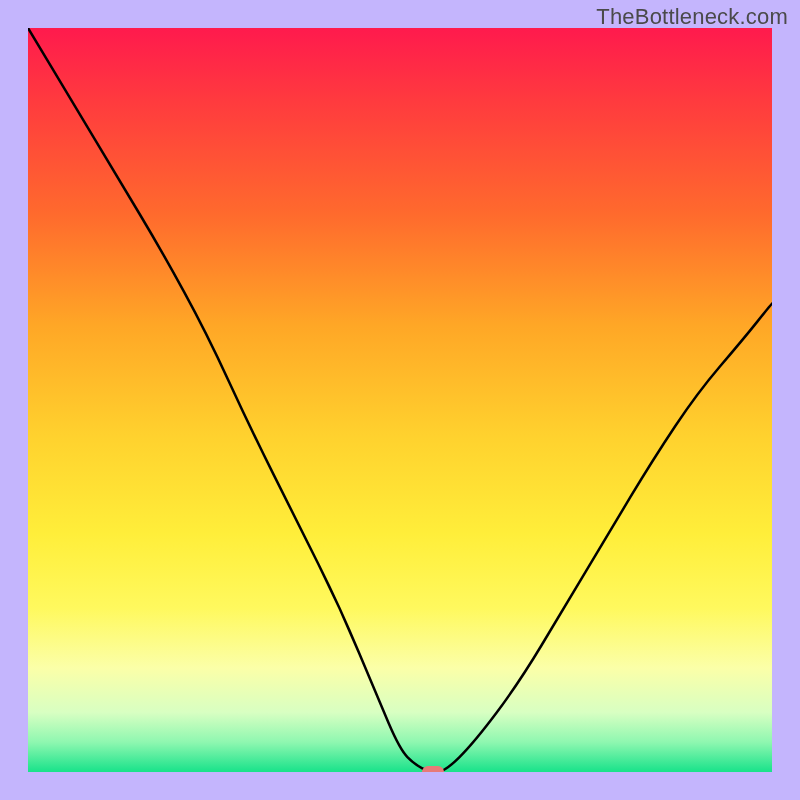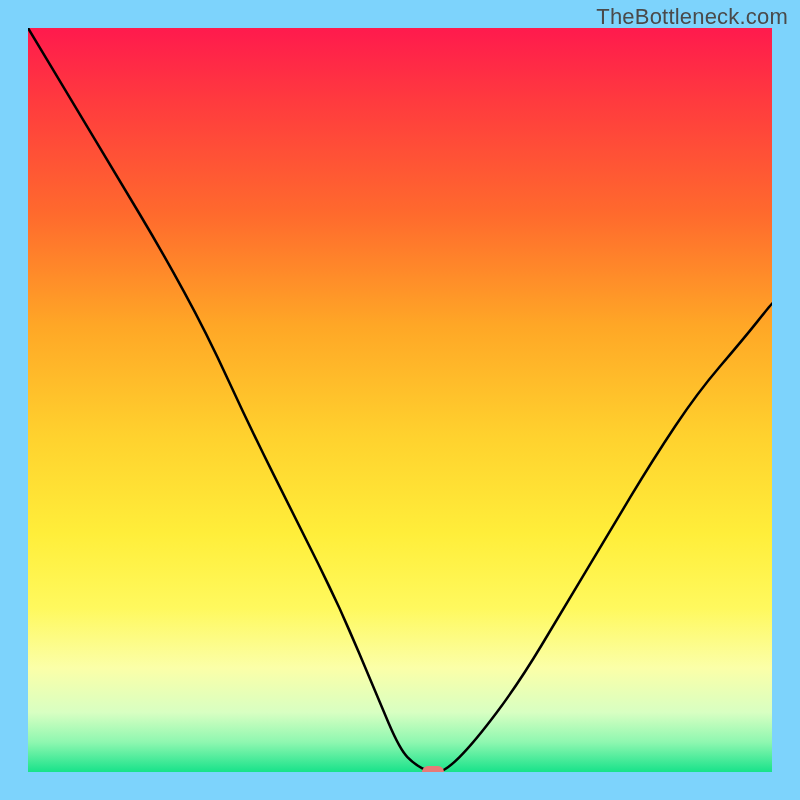--- a/index.html
+++ b/index.html
@@ -8,21 +8,21 @@
     width: 800px;
     height: 800px;
     background: #000;
     overflow: hidden;
     font-family: Arial, Helvetica, sans-serif;
   }
   .frame {
     position: relative;
     width: 800px;
     height: 800px;
-    background: #7dd3fc;
+    background: #c4b5fd;
   }
   .watermark {
     position: absolute;
     top: 4px;
     right: 12px;
     color: #4a4a4a;
     font-size: 22px;
     font-weight: 500;
     letter-spacing: 0.2px;
     z-index: 3;

